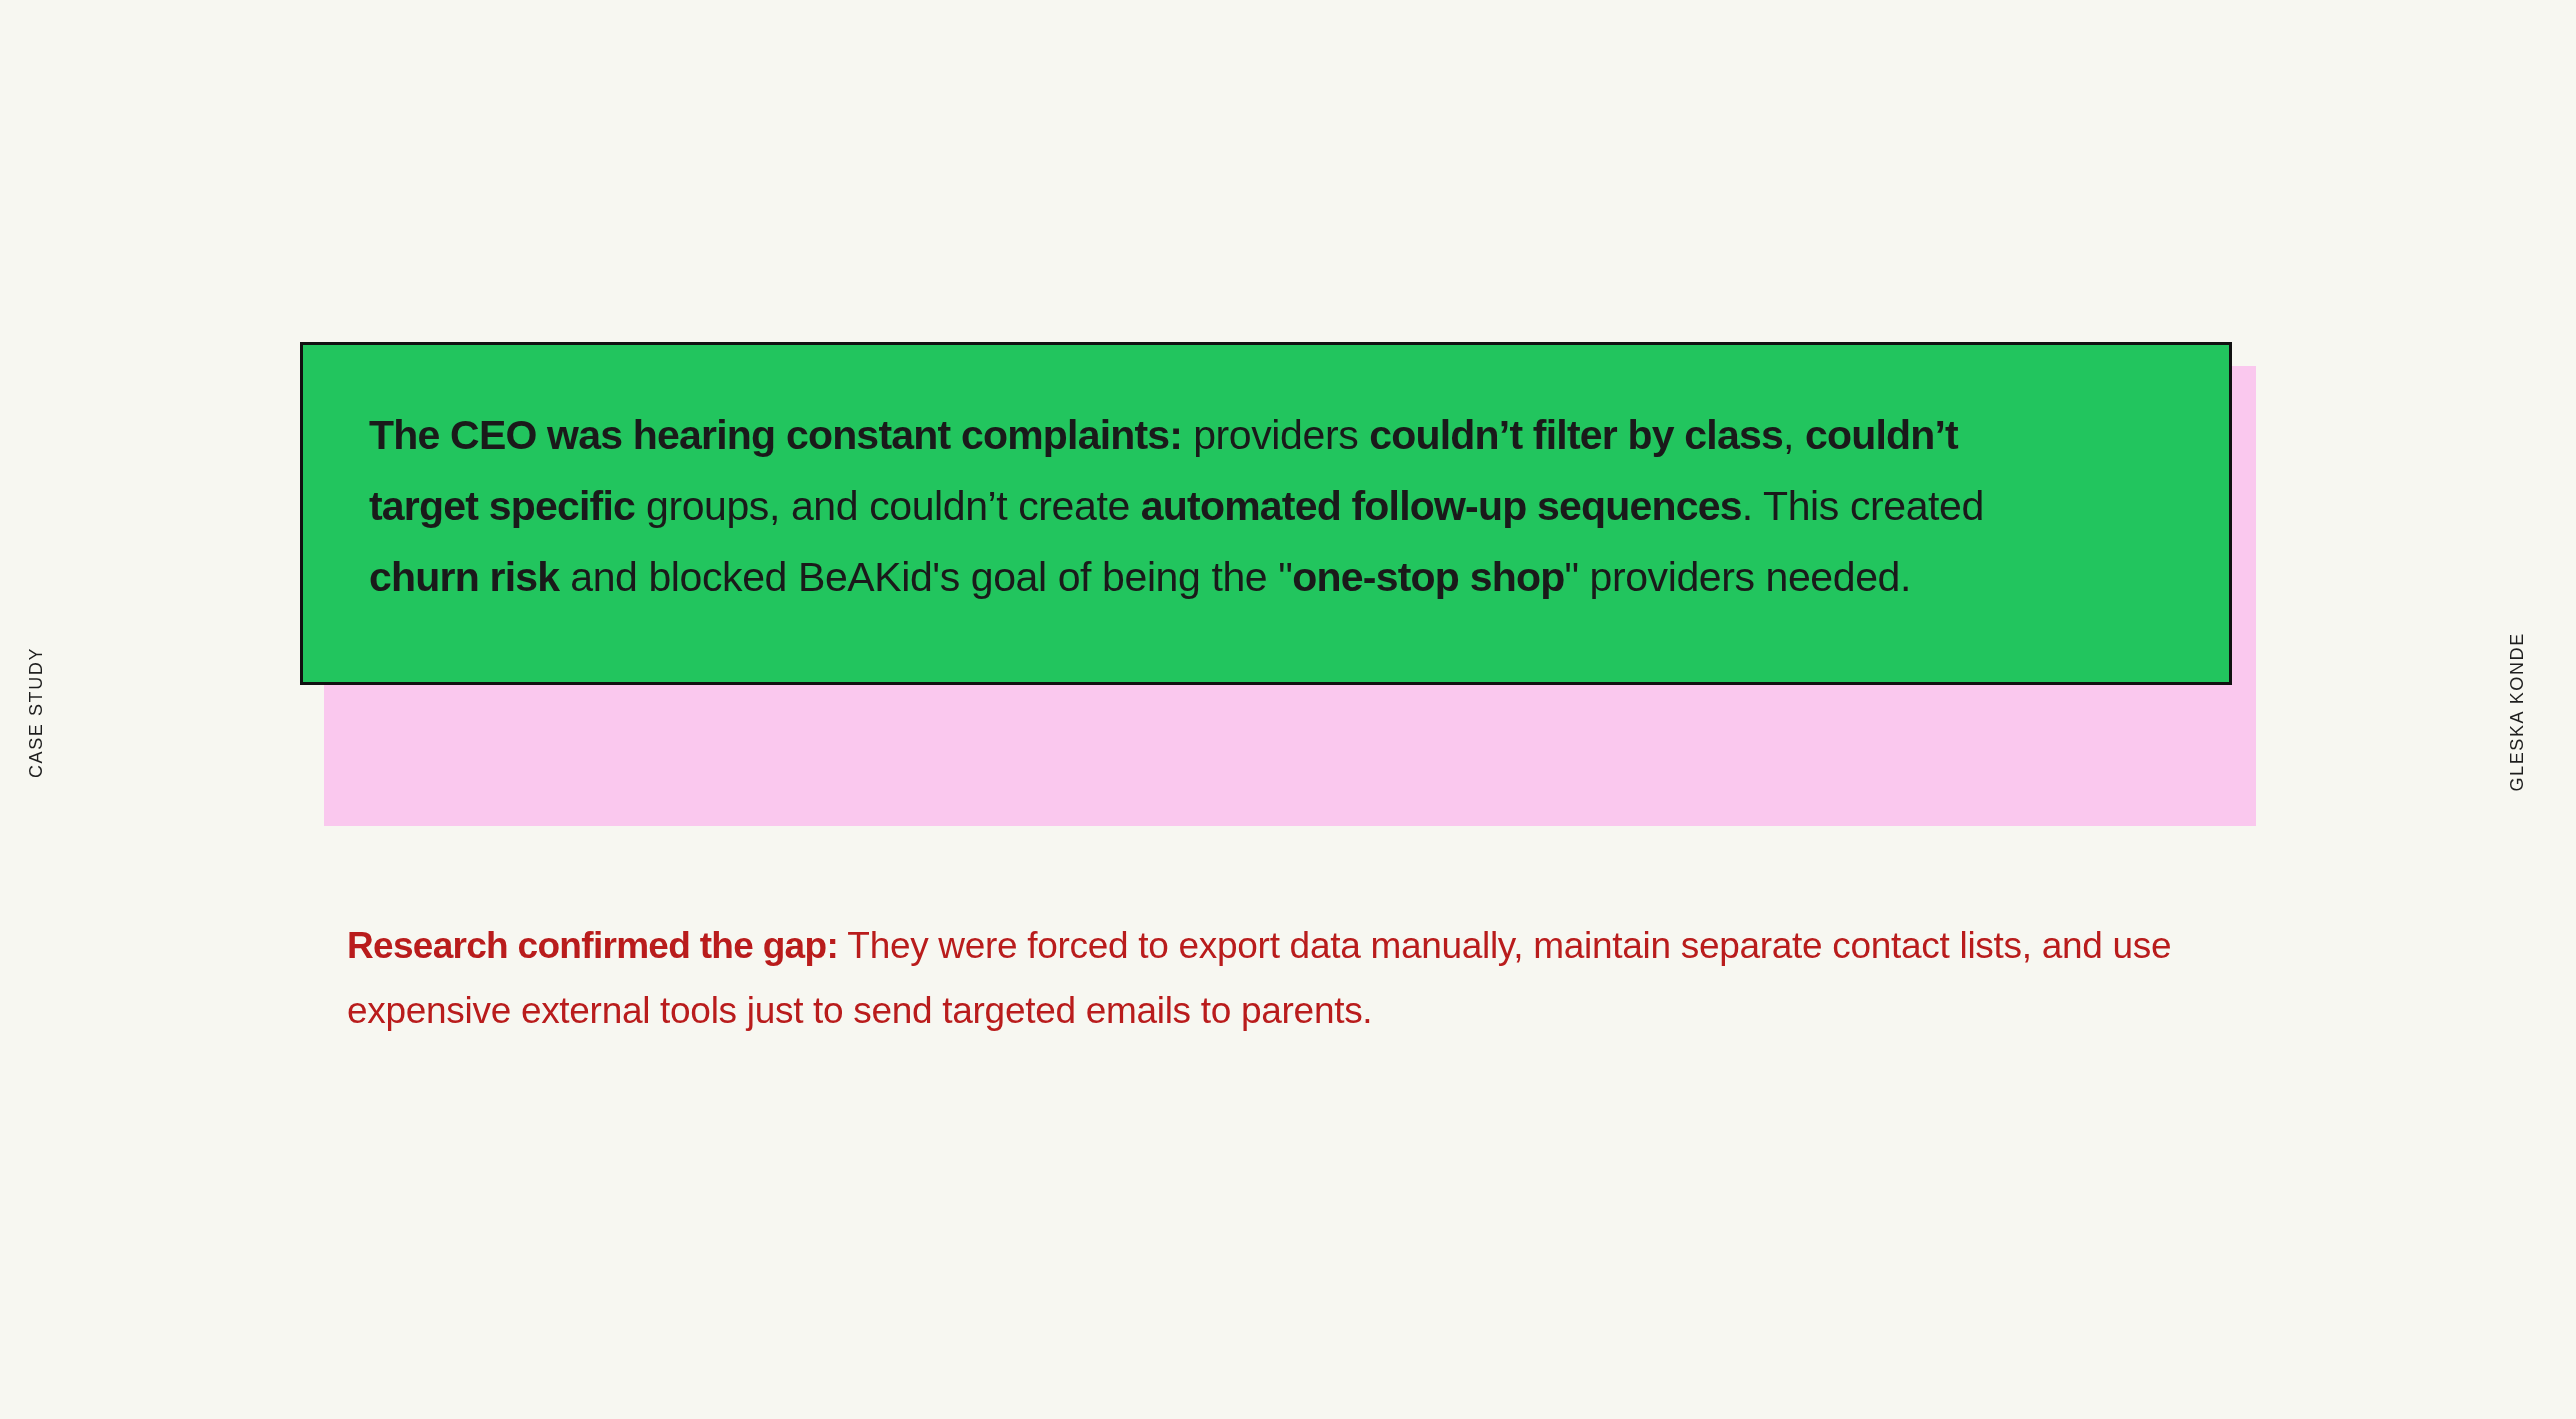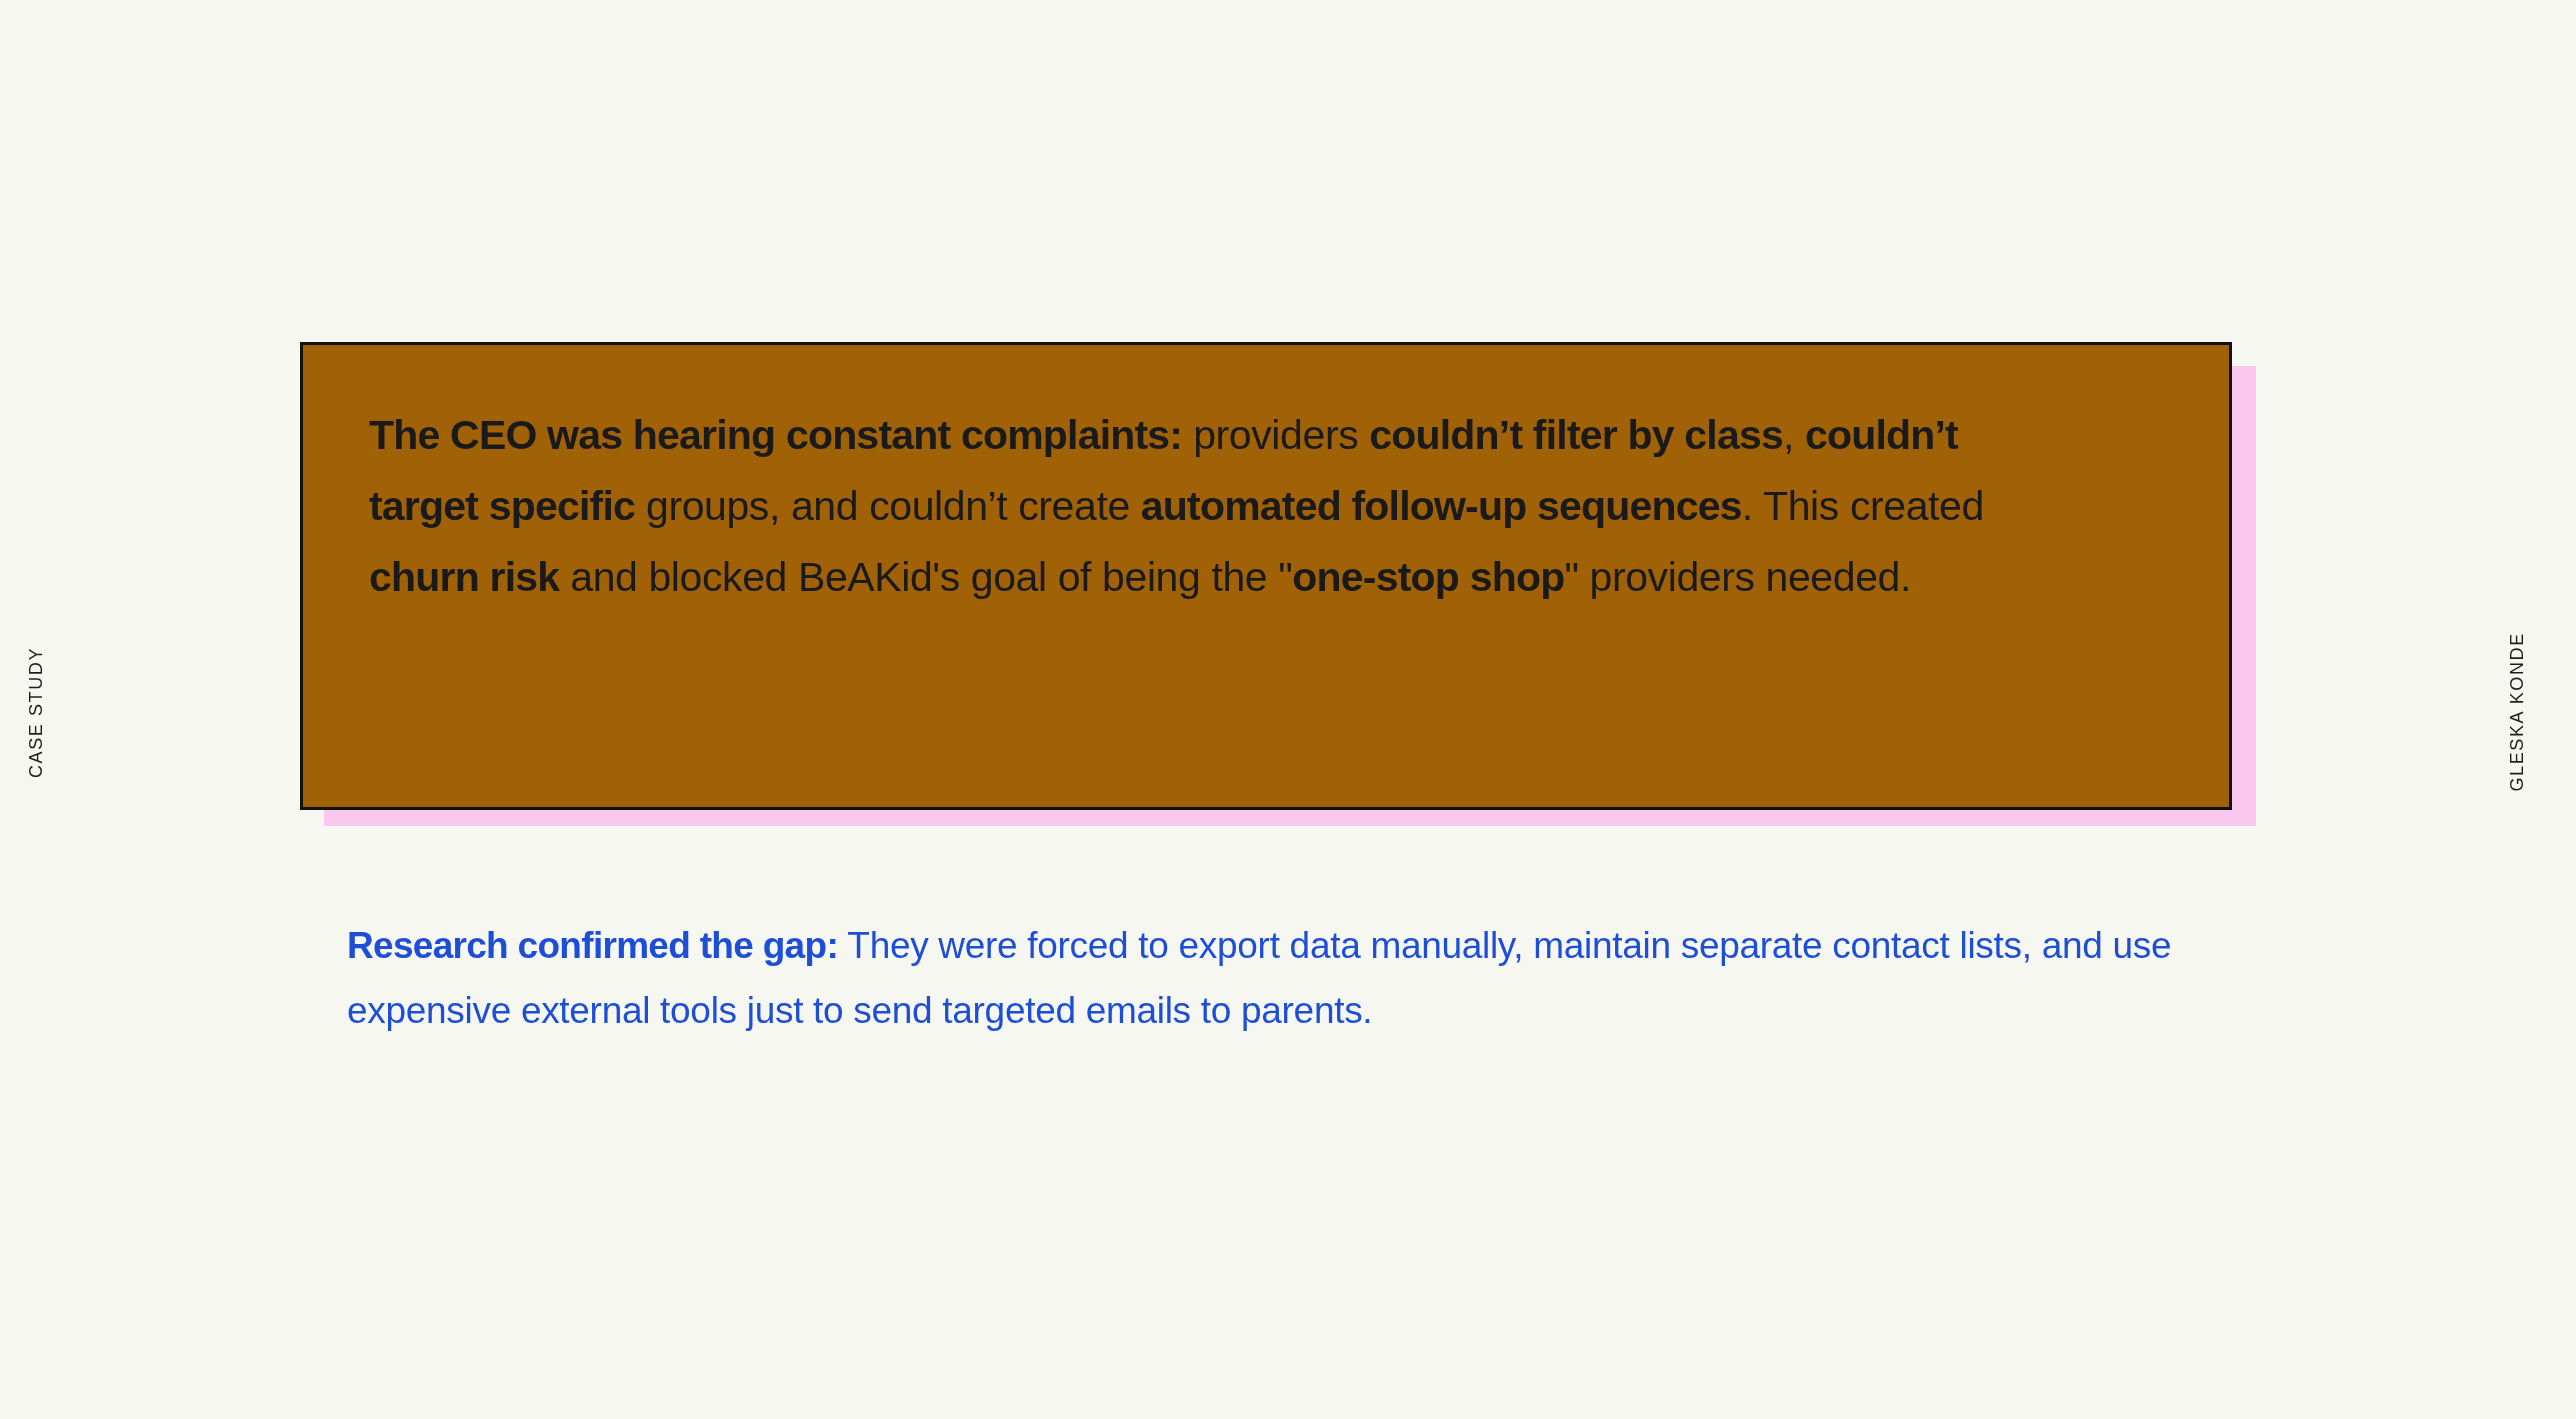--- a/index.html
+++ b/index.html
@@ -88,22 +88,22 @@
     top: 24px;
     width: 1932px;
     height: 460px;
     background: #FAC8EE;
   }
   .card {
     position: absolute;
     left: 0;
     top: 0;
     width: 1932px;
-    height: 468px;
-    background: #a16207;
+    height: 343px;
+    background: #22c55e;
     border: 3.3px solid #111111;
     box-sizing: border-box;
   }
   .card-text {
     position: absolute;
     left: 66px;
     top: 55px;
     width: 1663px;
     font-family: "Liberation Sans", sans-serif;
     font-size: 41px;
@@ -119,21 +119,21 @@
 
   
   .body-paragraph {
     position: absolute;
     left: 347px;
     top: 913px;
     width: 1853px;
     font-family: "Liberation Sans", sans-serif;
     font-size: 37px;
     line-height: 65px;
-    color: #1d4ed8;
+    color: #b91c1c;
     font-weight: 400;
     letter-spacing: -0.3px;
   }
   .body-paragraph b {
     font-weight: bold;
     letter-spacing: -0.7px;
   }
 </style>
 </head>
 <body>

